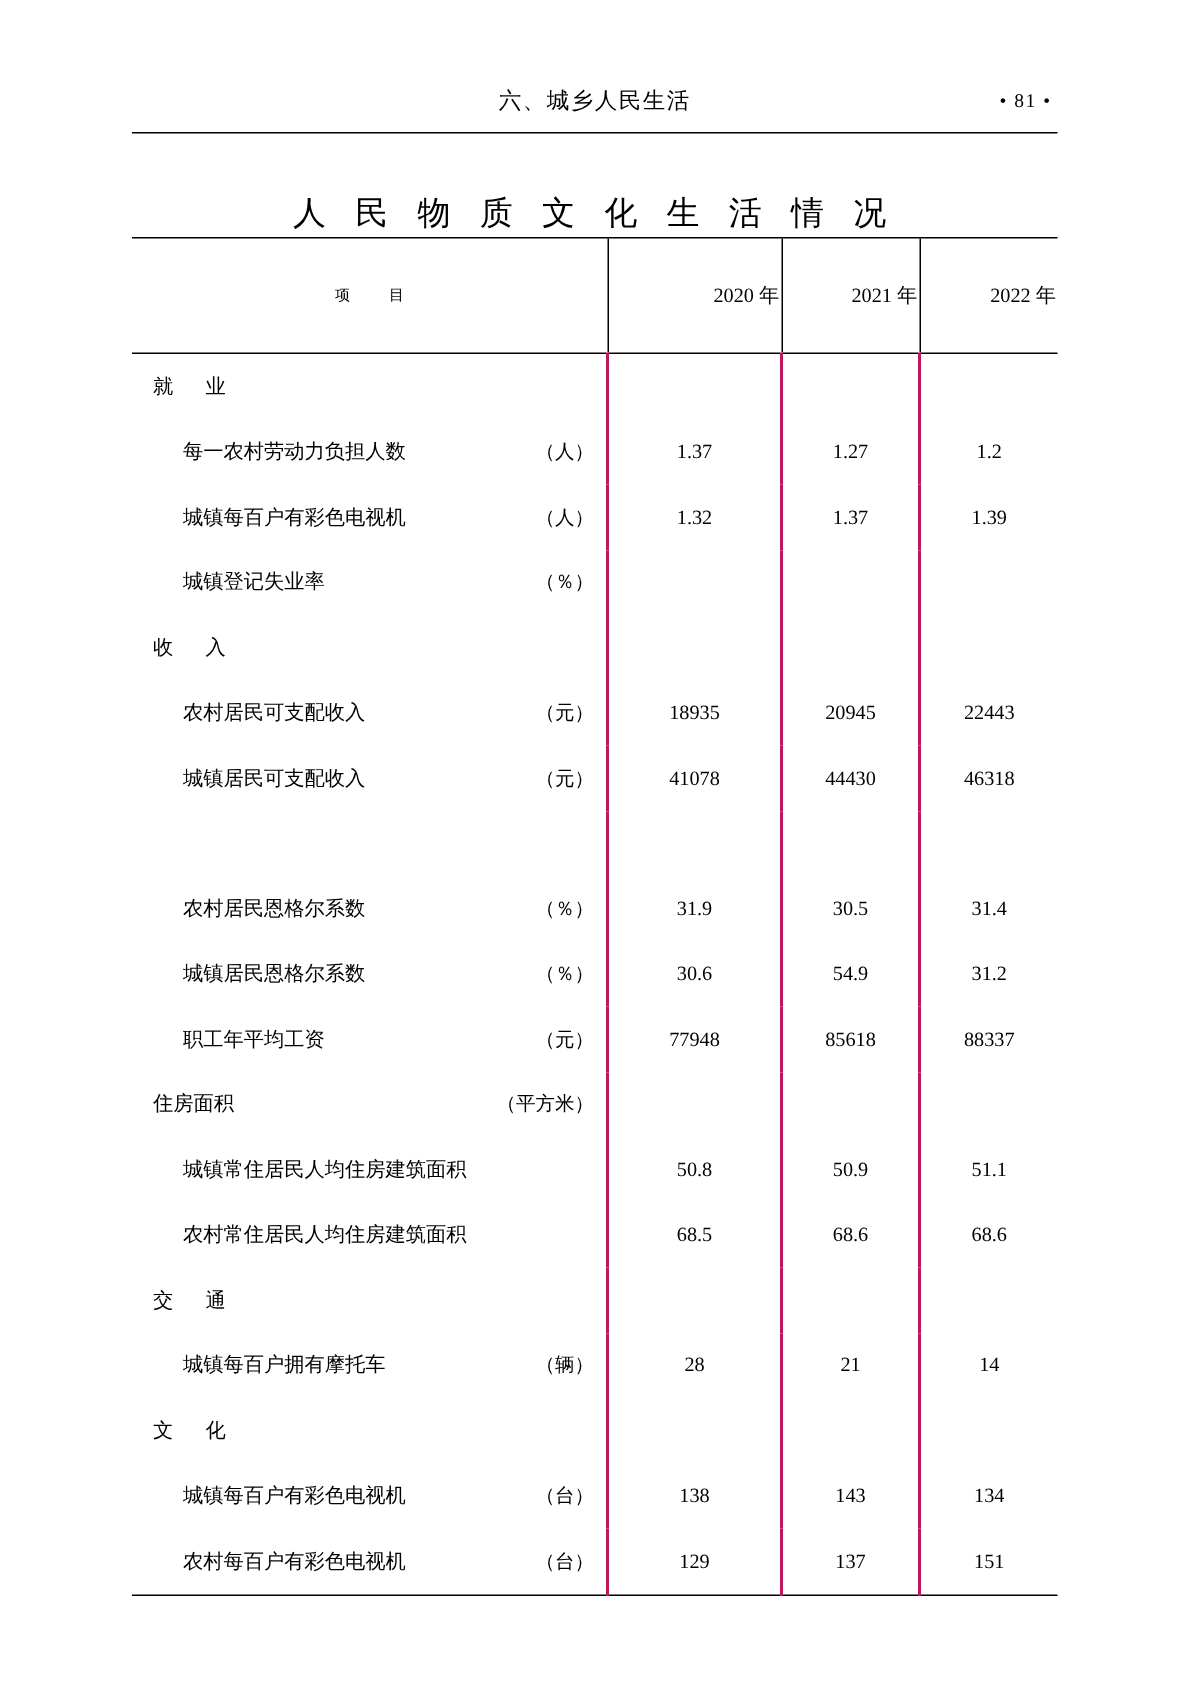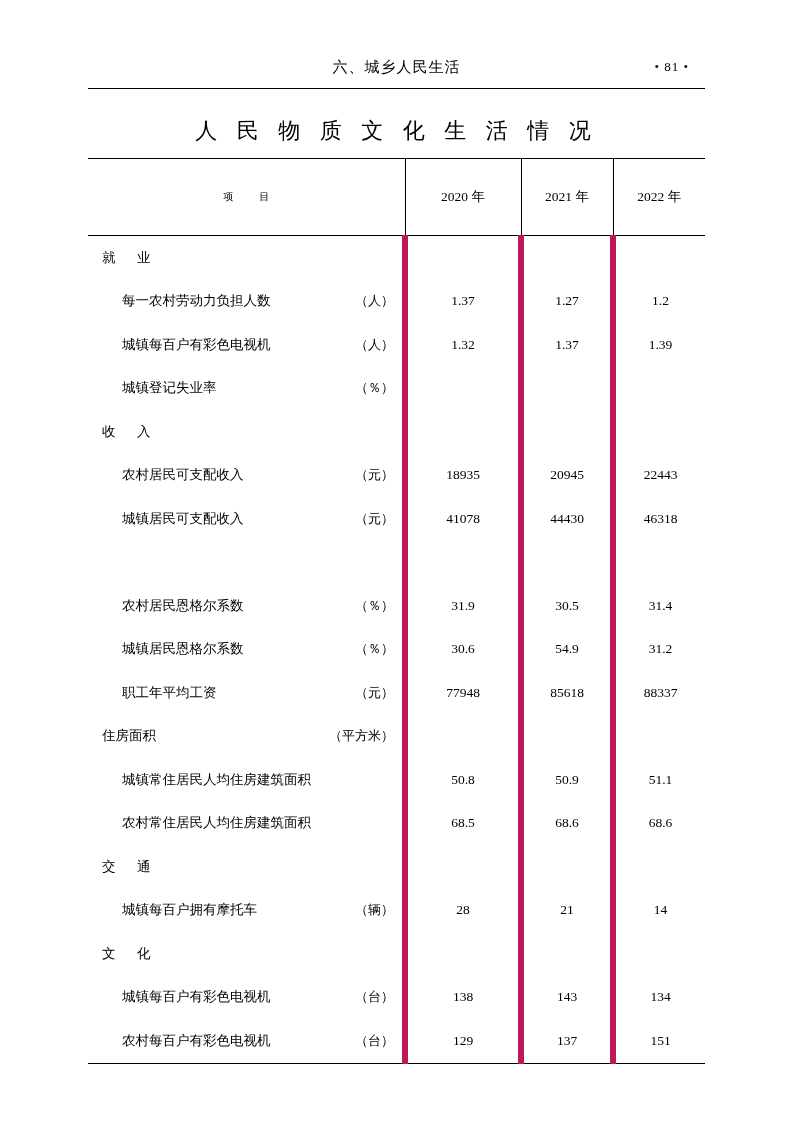--- a/index.html
+++ b/index.html
@@ -34,38 +34,38 @@
     left: 0;
     top: 0;
     width: 617px;
     text-align: center;
     font-size: 15px;
     letter-spacing: 1px;
     font-family: "Liberation Serif", "DejaVu Serif", serif;
   }
   .runhead-page {
     position: absolute;
-    right: 16px;
+    right: 4px;
     top: 1px;
     font-size: 13px;
     letter-spacing: 1px;
   }
   .runhead-rule {
     position: absolute;
     left: 88px;
     top: 88px;
     width: 617px;
     border-top: 1px solid #000;
   }
 
   
   .doc-title {
     position: absolute;
     left: 88px;
-    top: 116px;
+    top: 127px;
     width: 617px;
     text-align: center;
     font-size: 22px;
     letter-spacing: 7px;
     font-weight: normal;
     font-family: "Liberation Serif", "DejaVu Serif", serif;
   }
 
   
   .tbl-wrap {
@@ -91,21 +91,21 @@
     vertical-align: middle;
     border-top: 1.6px solid #000;
     border-bottom: 1.1px solid #000;
     font-size: 10px;
   }
   table.stats thead th.h-item {
     letter-spacing: 2px;
     text-align: center;
   }
   table.stats thead th.h-year {
-    text-align: center;
+    text-align: right;
     border-left: 1px solid #000;
     font-size: 13.5px;
   }
   table.stats thead th.h-item .hi-inner {
     display: inline-block;
     letter-spacing: 0;
   }
   .hi-gap { display: inline-block; width: 26px; }
 
   table.stats tbody td {
@@ -125,21 +125,21 @@
     right: 8px;
     top: 50%;
     transform: translateY(-50%);
     font-size: 13px;
   }
   td.c-label.indent .lbl { padding-left: 20px; }
   td.c-label.section .lbl { letter-spacing: 4px; font-family: Liberation Serif, serif; }
 
   td.c-val {
     text-align: center;
-    border-left: 6px solid #be185d;
+    border-left: 2px solid #be185d;
     font-size: 13px;
   }
   
   tbody tr:last-child td {
     border-bottom: 1.6px solid #000;
   }
 </style>
 </head>
 <body>
 

